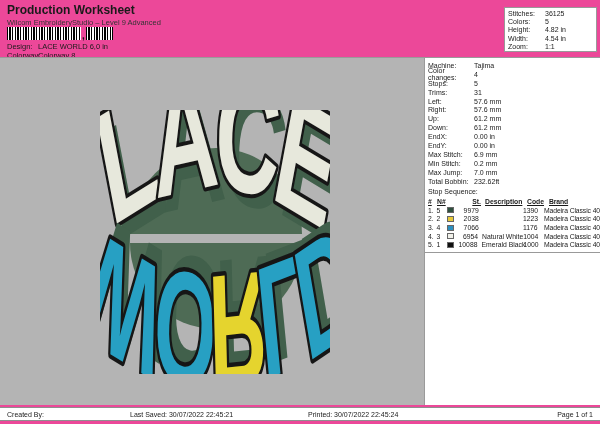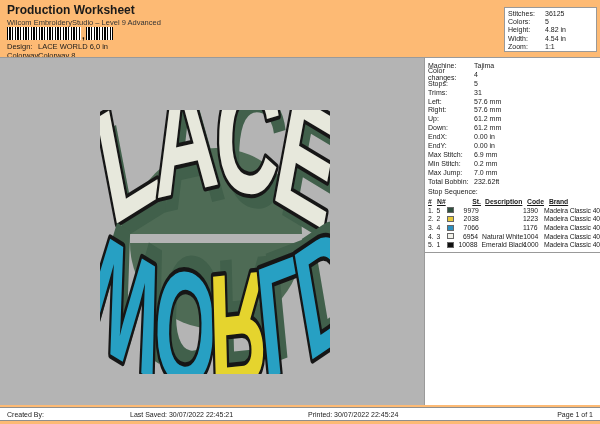--- a/index.html
+++ b/index.html
@@ -1,16 +1,16 @@
 <!DOCTYPE html>
 <html><head>
 <meta charset="utf-8">
 <style>
   html,body{margin:0;padding:0;}
-  #page{position:relative;width:600px;height:424px;background:#fdba74;
+  #page{position:relative;width:600px;height:424px;background:#ec4899;
         font-family:"Liberation Sans",sans-serif;color:#1a1a1a;overflow:hidden;}
   .abs{position:absolute;}
 
   
   .title{left:7px;top:3px;font-size:12px;font-weight:bold;}
   .subtitle{left:7px;top:18px;font-size:7.5px;color:#333;}
   .barcode-row{left:7px;top:27px;height:13px;display:flex;align-items:flex-end;}
   .bc{height:13px;background:repeating-linear-gradient(90deg,
        #000 0px,#000 1px,#fff 1px,#fff 2px,#000 2px,#000 4.5px,#fff 4.5px,#fff 5.5px,
        #000 5.5px,#000 6.5px,#fff 6.5px,#fff 8px);}

